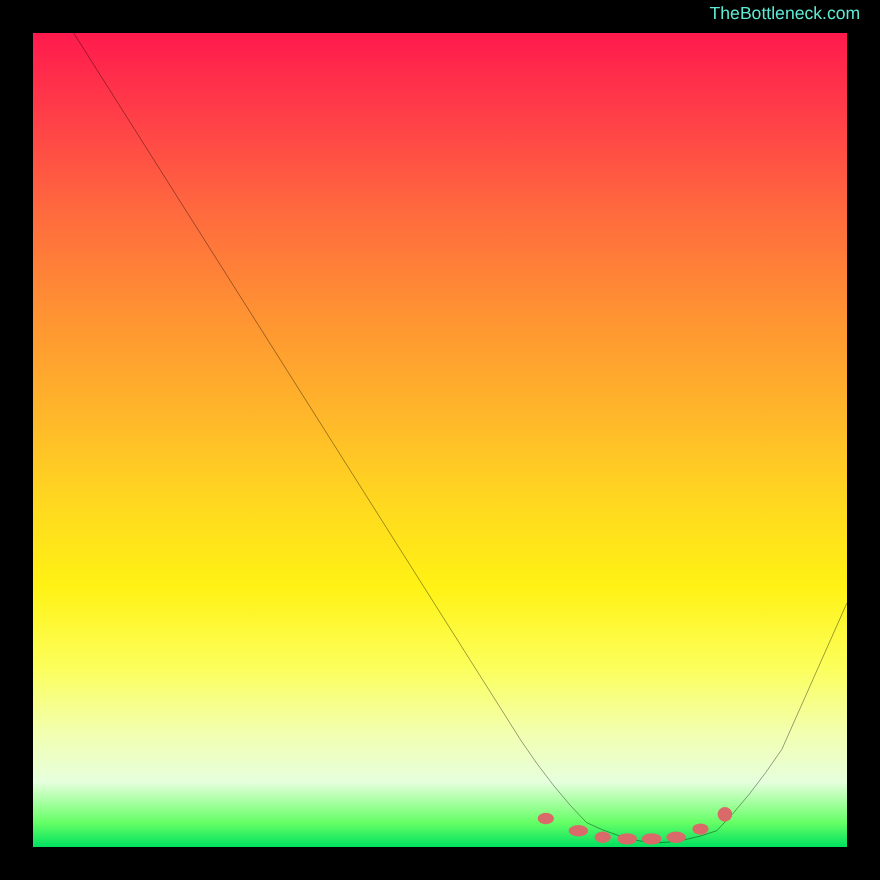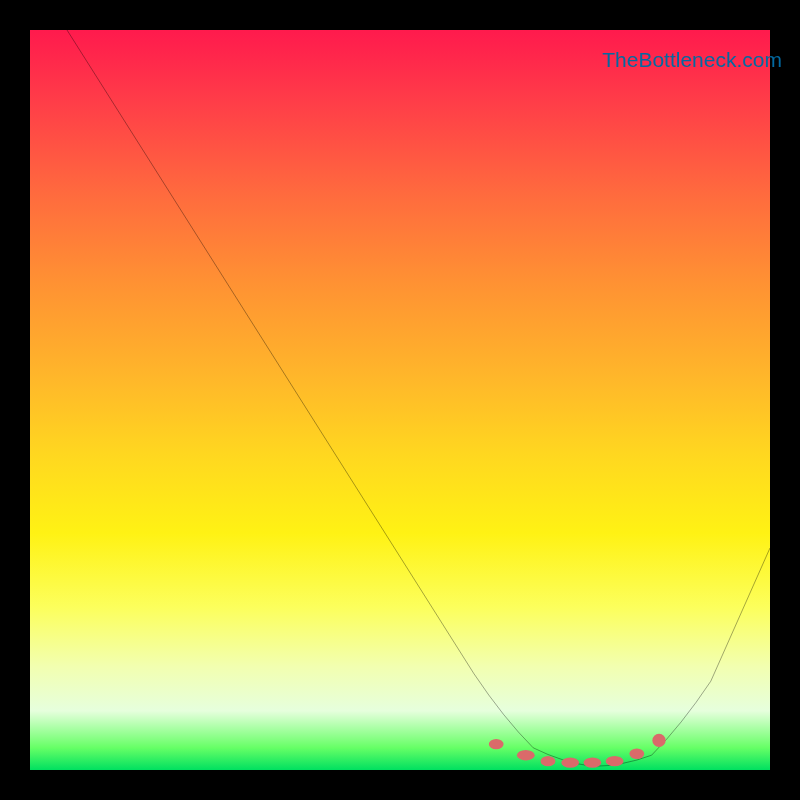--- a/index.html
+++ b/index.html
@@ -7,25 +7,24 @@
     width: 800px;
     height: 800px;
     background: #000;
     position: relative;
     font-family: Arial, Helvetica, sans-serif;
   }
   .watermark {
     position: absolute;
     top: 4px;
     right: 18px;
-    color: #0369a1;
-    font-size: 21px;
+    color: #5eead4;
+    font-size: 16px;
     letter-spacing: 0;
     z-index: 3;
-    margin-top: 44px;
   }
   .plot-area {
     position: absolute;
     left: 30px;
     top: 30px;
     width: 740px;
     height: 740px;
     background: linear-gradient(to bottom,
       #ff1a4d 0%,
       #ff3e48 10%,

